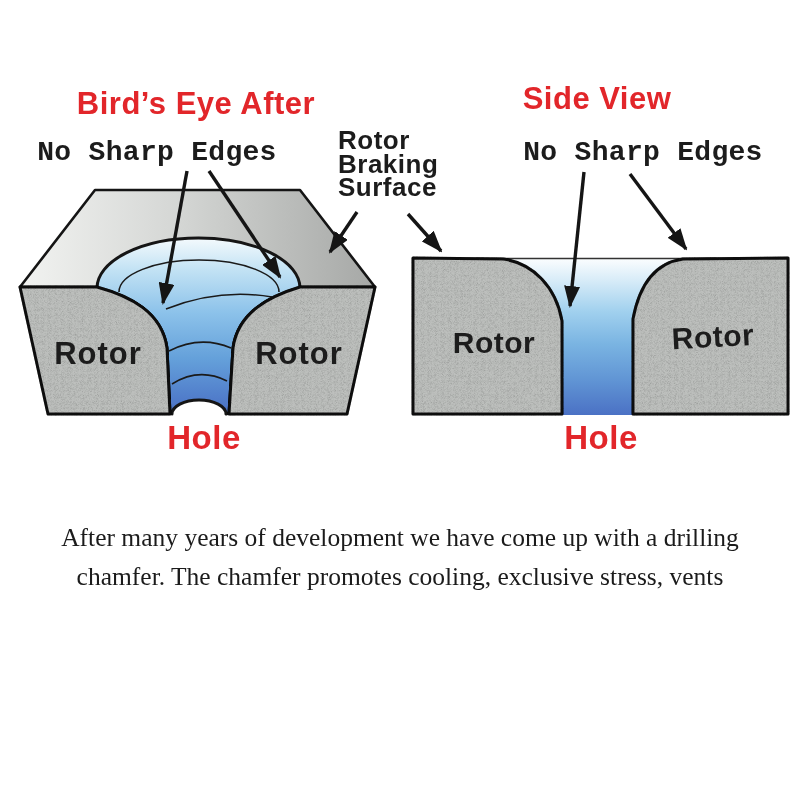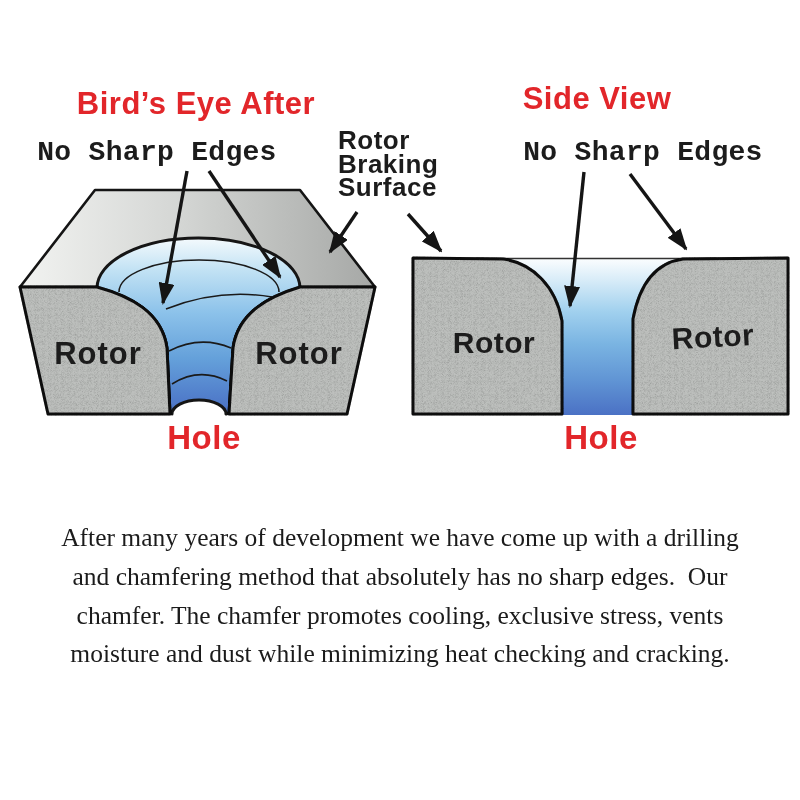--- a/index.html
+++ b/index.html
@@ -123,18 +123,16 @@
   <div class="lbl rotor" style="left:38px; top:338px; width:120px;">Rotor</div>
   <div class="lbl rotor" style="left:239px; top:338px; width:120px;">Rotor</div>
   <div class="lbl hole red" style="left:144px; top:421px; width:120px;">Hole</div>
 
   <div class="lbl rotor-sm" style="left:434px; top:327px; width:120px;">Rotor</div>
   <div class="lbl rotor-sm tilt" style="left:653px; top:321px; width:120px;">Rotor</div>
   <div class="lbl hole red" style="left:541px; top:421px; width:120px;">Hole</div>
 
   <div class="bodytext">
     <div>After many years of development we have come up with a drilling</div>
-    <div>and chamfering method that absolutely has no sharp edges.&nbsp; Our</div>
     <div>chamfer. The chamfer promotes cooling, exclusive stress, vents</div>
-    <div>moisture and dust while minimizing heat checking and cracking.</div>
   </div>
 
 </div>
 
 </body></html>

